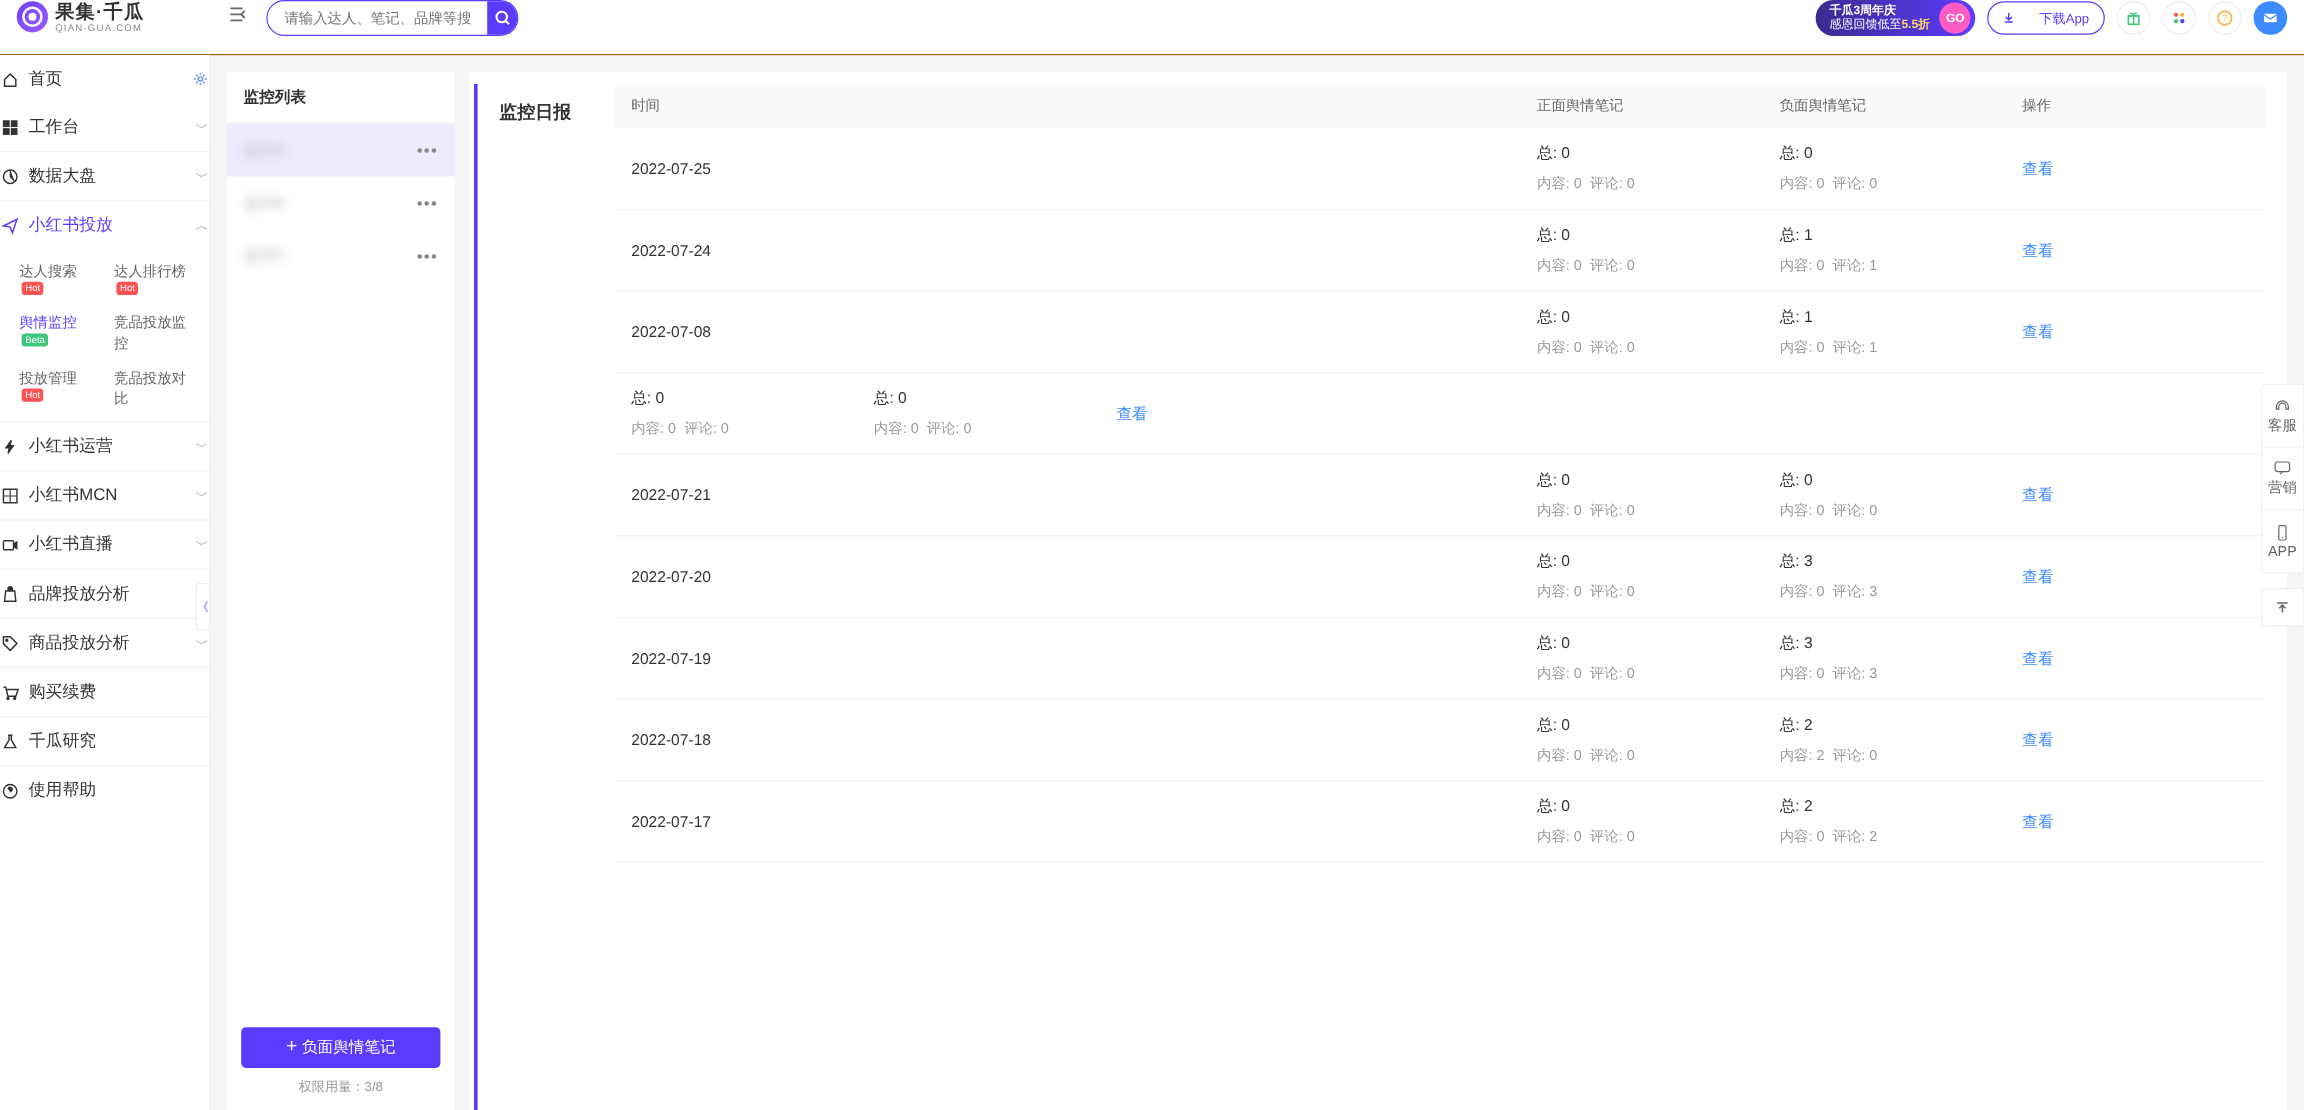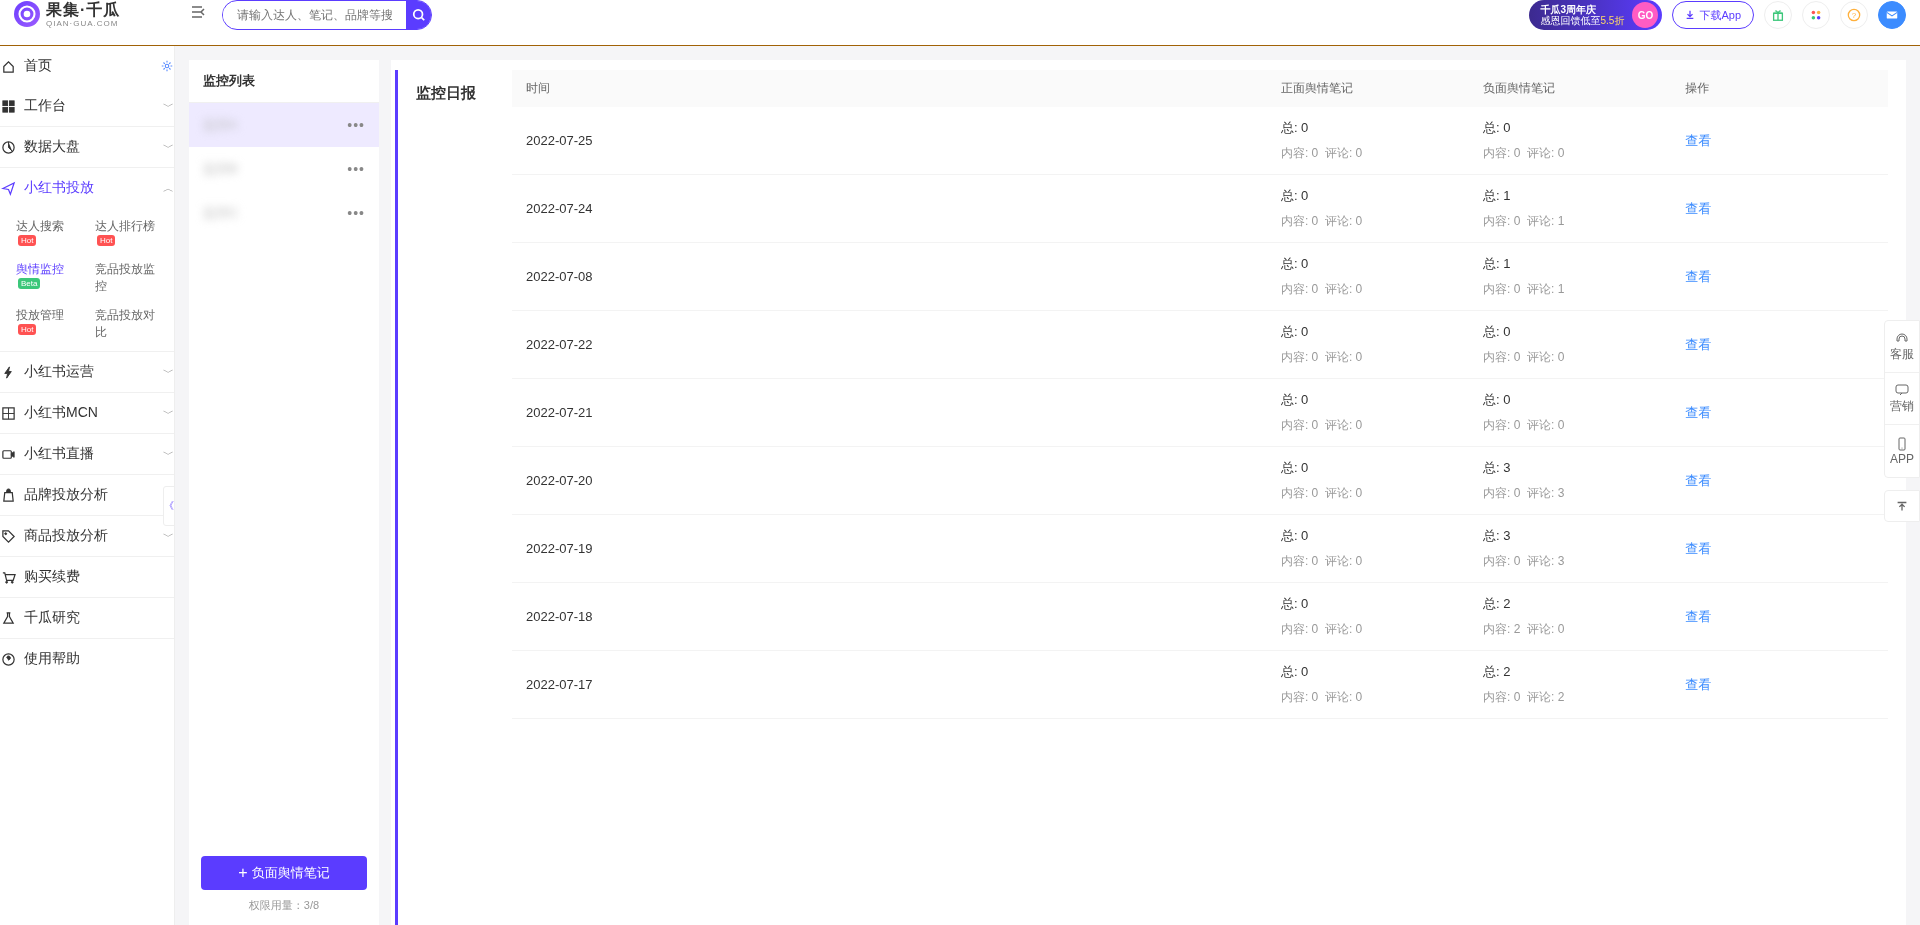--- a/index.html
+++ b/index.html
@@ -11,21 +11,21 @@
 .logo-text{font-size:16px;font-weight:700;color:#333;letter-spacing:1px}
 .logo-sub{font-size:8px;color:#888;letter-spacing:1px;display:block;margin-top:-2px}
 .collapse-btn{width:24px;height:24px;display:flex;align-items:center;justify-content:center;cursor:pointer;margin:0 12px}
 .search-wrap{display:flex;align-items:center;border:1.5px solid #5b3cff;border-radius:20px;overflow:hidden;width:210px;height:30px}
 .search-input{flex:1;border:none;outline:none;padding:0 14px;font-size:12px;color:#999;background:#fff}
 .search-btn{width:34px;height:30px;background:#5b3cff;display:flex;align-items:center;justify-content:center;cursor:pointer}
 .header-right{margin-left:auto;display:flex;align-items:center;gap:10px}
 .promo-banner{height:30px;border-radius:15px;background:linear-gradient(90deg,#3c2a8f,#5b3cff);display:flex;align-items:center;padding:0 4px 0 12px;color:#fff;font-size:10px;line-height:1.1}
 .promo-text{display:flex;flex-direction:column}
 .promo-go{width:26px;height:26px;border-radius:50%;background:#ff5cc3;display:flex;align-items:center;justify-content:center;font-weight:700;font-size:10px;margin-left:8px}
-.dl-btn{height:28px;border:1px solid #5b3cff;border-radius:14px;color:#5b3cff;padding:0 12px;display:flex;align-items:center;gap:4px;font-size:11px;cursor:pointer}
+.dl-btn{height:28px;border:1px solid #5b3cff;border-radius:14px;color:#5b3cff;padding:0 12px;display:flex;align-items:center;gap:20px;font-size:11px;cursor:pointer}
 .hicon{width:28px;height:28px;border-radius:50%;border:1px solid #eee;display:flex;align-items:center;justify-content:center;cursor:pointer;background:#fff}
 .page{display:flex;height:calc(100vh - 46px)}
 .sidebar{width:175px;background:#fff;border-right:1px solid #eee;overflow-y:auto;position:relative}
 .nav-item{display:flex;align-items:center;padding:11px 0;cursor:pointer;font-size:14px;color:#333;position:relative}
 .nav-item.bordered{border-bottom:1px solid #f0f0f0}
 .nav-icon{width:16px;height:16px;margin-right:8px;display:flex;align-items:center;justify-content:center}
 .chev{margin-left:auto;color:#999;font-size:11px}
 .gear{color:#5b8cff;margin-left:auto}
 .nav-item.active{color:#5b3cff}
 .sub-nav{display:flex;flex-wrap:wrap;padding:4px 8px}
@@ -94,21 +94,21 @@
       <svg width="14" height="14" viewBox="0 0 16 16">
           <circle cx="7" cy="7" r="5" stroke="#fff" stroke-width="2" fill="none"></circle>
           <path d="M11 11l3 3" stroke="#fff" stroke-width="2"></path>
         </svg>
     </div>
   </div>
   <div class="header-right">
     <div class="promo-banner">
       <div class="promo-text">
         <span style="font-weight:600">千瓜3周年庆</span>
-        <span><span>感恩回馈低至</span><span style="color:#ffd966;font-weight:400">5.5折</span></span>
+        <span><span>感恩回馈低至</span><span style="color:#ffd966;font-weight:700">5.5折</span></span>
       </div>
       <div class="promo-go">GO</div>
     </div>
     <div class="dl-btn">
       <svg width="10" height="10" viewBox="0 0 12 12">
           <path d="M6 1v7M3 5l3 3 3-3M2 10h8" stroke="#5b3cff" stroke-width="1.5" fill="none"></path>
         </svg>
       <span>下载App</span>
     </div>
     <div class="hicon">
@@ -338,21 +338,20 @@
                 <span class="sum">总: 0</span>
                 <span class="detail">内容: 0&nbsp;&nbsp;评论: 0</span>
               </div>
               <div class="cell-neg">
                 <span class="sum">总: 1</span>
                 <span class="detail">内容: 0&nbsp;&nbsp;评论: 1</span>
               </div>
               <div class="cell-act"><span class="view-link">查看</span></div>
             </div>
             <div class="trow">
-              <div class="cell-date">2022-07-22</div>
               <div class="cell-pos">
                 <span class="sum">总: 0</span>
                 <span class="detail">内容: 0&nbsp;&nbsp;评论: 0</span>
               </div>
               <div class="cell-neg">
                 <span class="sum">总: 0</span>
                 <span class="detail">内容: 0&nbsp;&nbsp;评论: 0</span>
               </div>
               <div class="cell-act"><span class="view-link">查看</span></div>
             </div>

